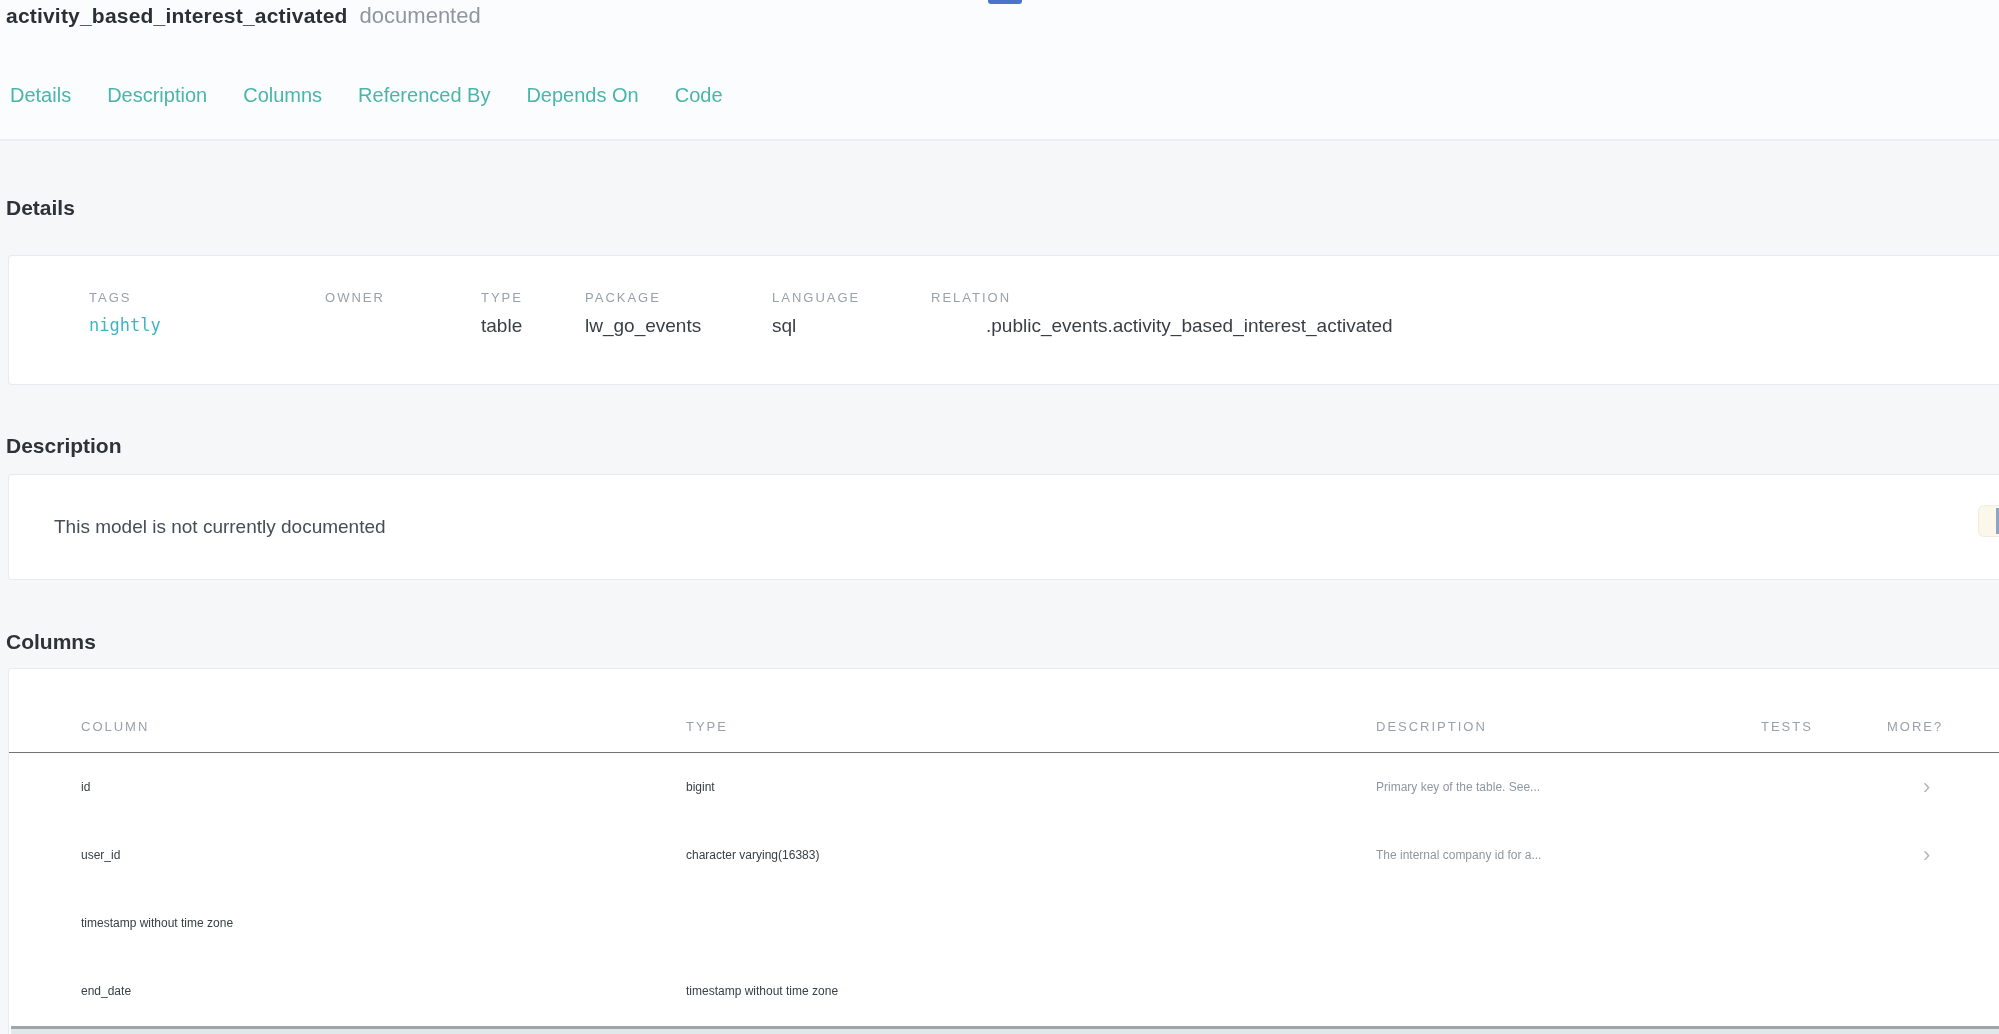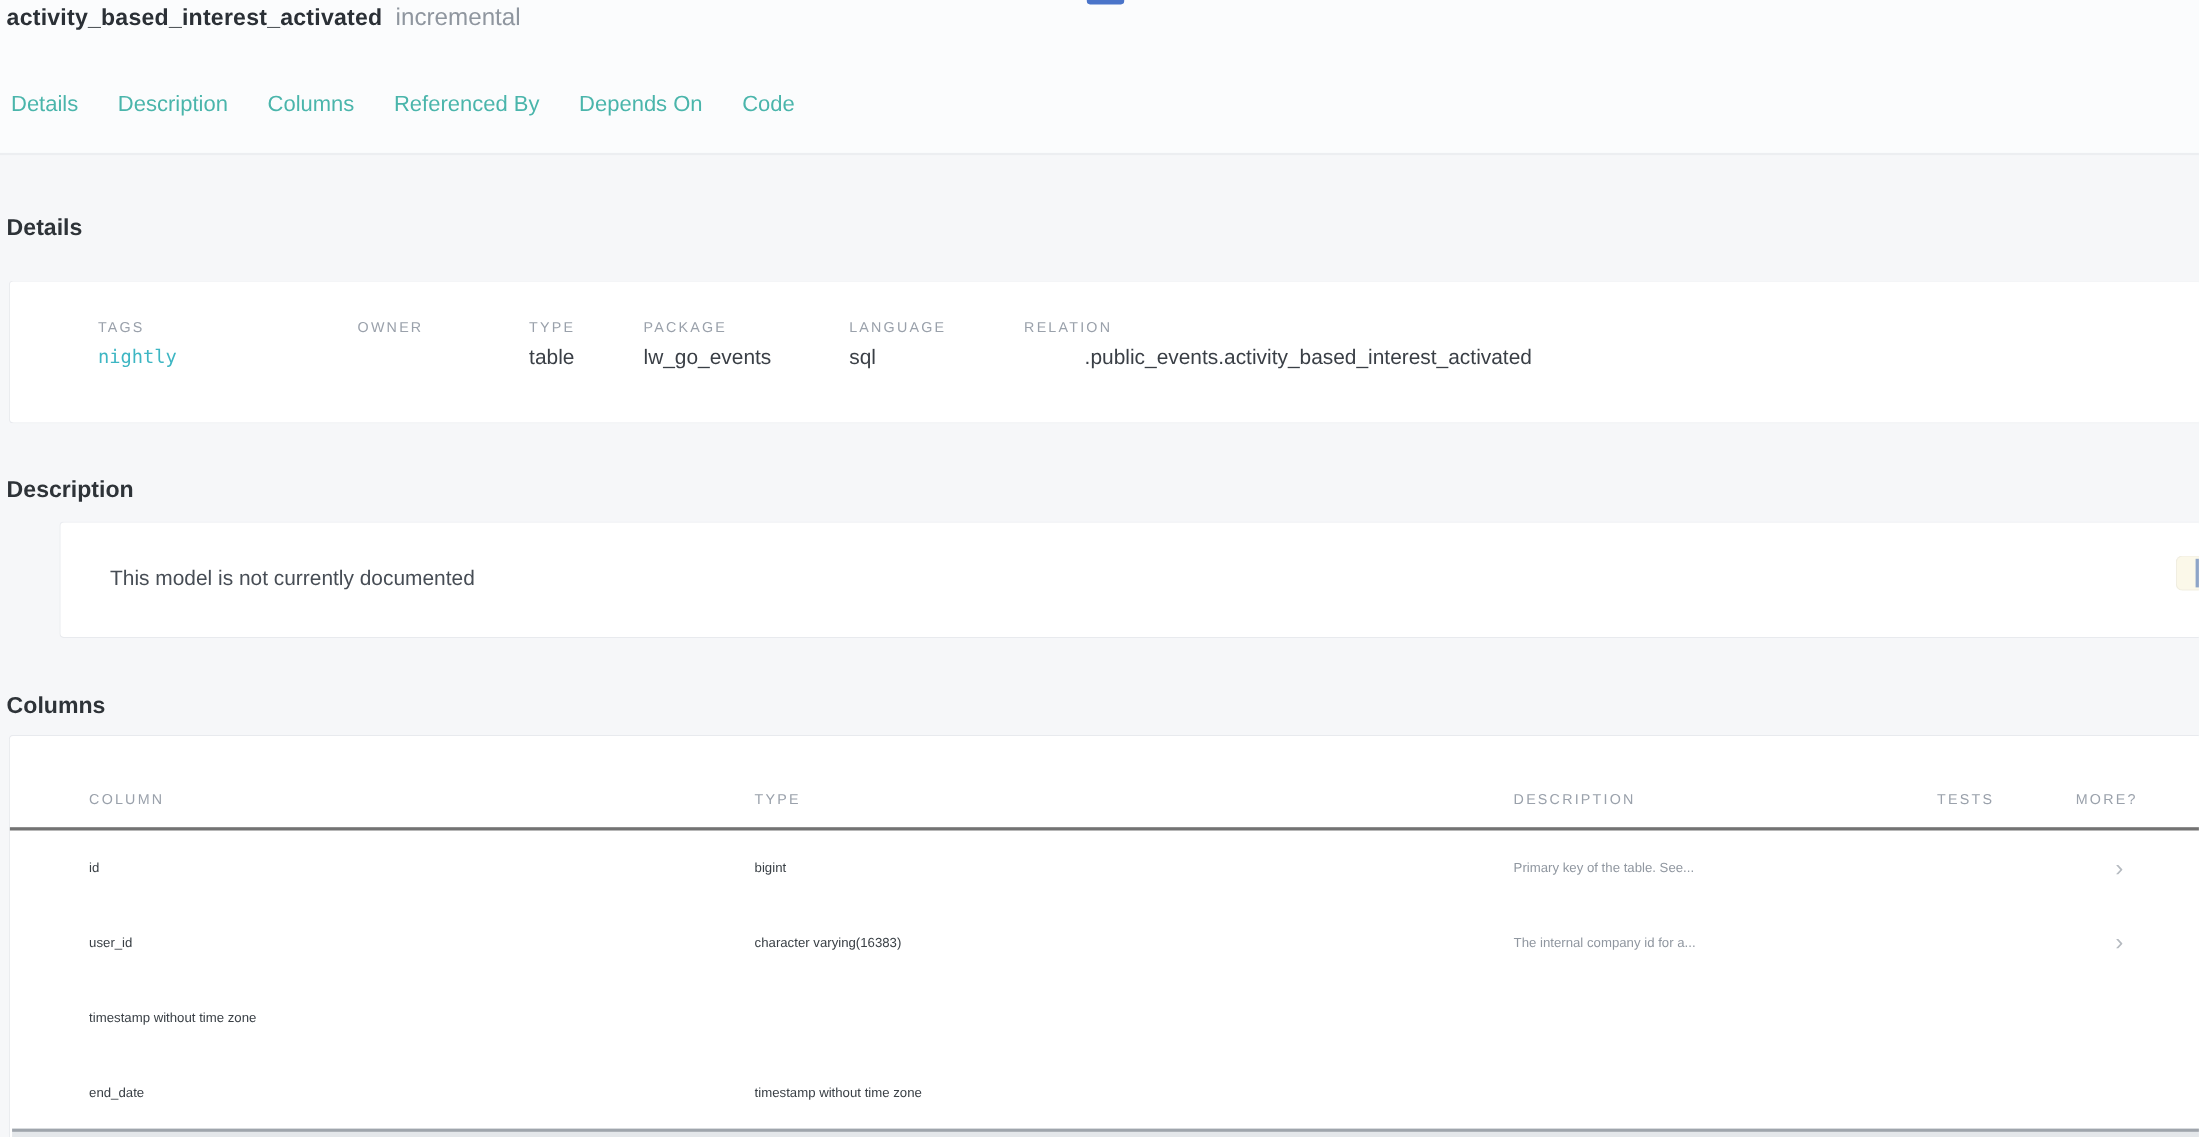--- a/index.html
+++ b/index.html
@@ -60,40 +60,40 @@
   .f-package { width: 187px; }
   .f-language { width: 159px; }
   .f-relation { flex: 1; }
   .f-relation .field-value { padding-left: 55px; }
   .tag-value {
     font-family: "DejaVu Sans Mono", monospace;
     font-size: 17px; color: #3db6c3; cursor: pointer;
   }
 
   
-  .description-card { top: 474px; height: 106px; display: flex; align-items: center; margin-left: 46px; }
+  .description-card { top: 474px; height: 106px; display: flex; align-items: center; }
   .description-text { padding-left: 45px; font-size: 19px; color: #474d55; }
   .edge-widget {
     position: absolute; top: 505px; right: 0; width: 21px; height: 32px;
     background: #fbf8e9; border: 1px solid #f0ede0; border-right: none;
     border-radius: 6px 0 0 6px;
   }
   .edge-widget-bar {
     position: absolute; right: 0; top: 2px; bottom: 2px; width: 3px;
     background: #8ea5c8;
   }
 
   
   .columns-card { top: 668px; bottom: 0; border-bottom: none; border-radius: 4px 0 0 0; }
   .tbl-grid {
     display: grid;
     grid-template-columns: 605px 690px 385px 126px 1fr;
     padding-left: 72px;
   }
-  .tbl-header { padding-top: 50px; padding-bottom: 18px; border-bottom: 3px solid #737373; }
+  .tbl-header { padding-top: 50px; padding-bottom: 18px; border-bottom: 1px solid #737373; }
   .tbl-header .th {
     font-size: 13px; letter-spacing: 2px; color: #9aa1ab;
     text-transform: uppercase; white-space: nowrap;
   }
   .tbl-row { height: 68px; align-items: center; cursor: pointer; }
   .td { font-size: 12px; color: #3a4046; white-space: nowrap; overflow: hidden; }
   .td.desc { color: #9097a0; }
   .td.more { color: #b5bac0; font-size: 22px; padding-left: 36px; line-height: 1; }
   .table-bottom-line {
     position: absolute; left: 2px; right: 0; bottom: 5px; height: 3px;
@@ -102,21 +102,21 @@
   .table-bottom-under {
     position: absolute; left: 2px; right: 0; bottom: 0; height: 5px;
     background: #e4e7ea;
   }
 </style>
 </head>
 <body>
 
 <div class="header">
   <div class="title-row">
-    <span class="model-title">activity_based_interest_activated</span><span class="model-subtitle">incremental</span>
+    <span class="model-title">activity_based_interest_activated</span><span class="model-subtitle">documented</span>
   </div>
   <div class="top-blue-fragment"></div>
   <div class="nav">
     <a>Details</a>
     <a>Description</a>
     <a>Columns</a>
     <a>Referenced By</a>
     <a>Depends On</a>
     <a>Code</a>
   </div>

